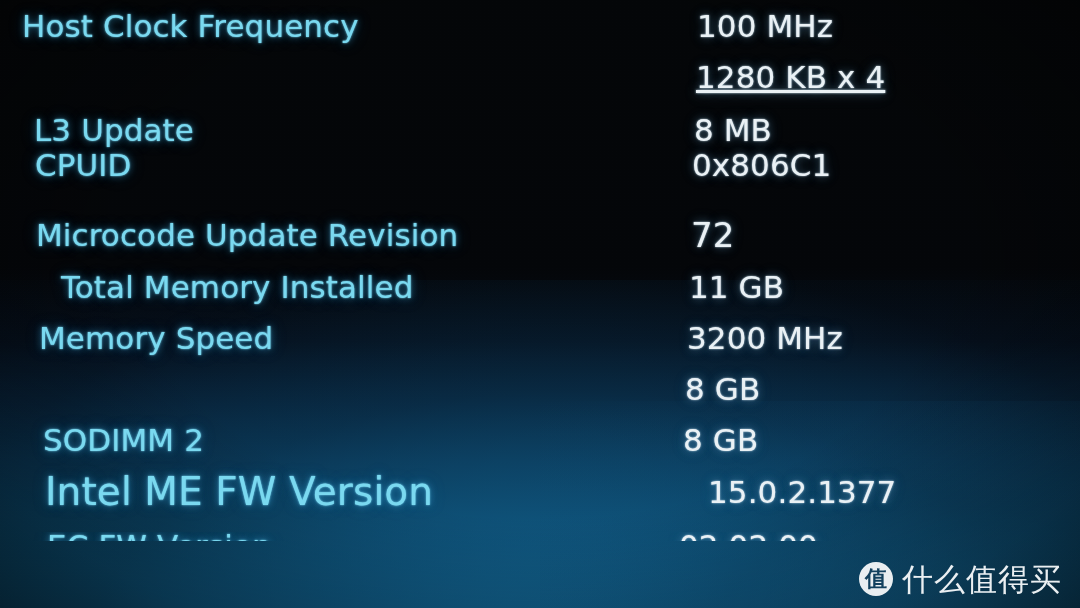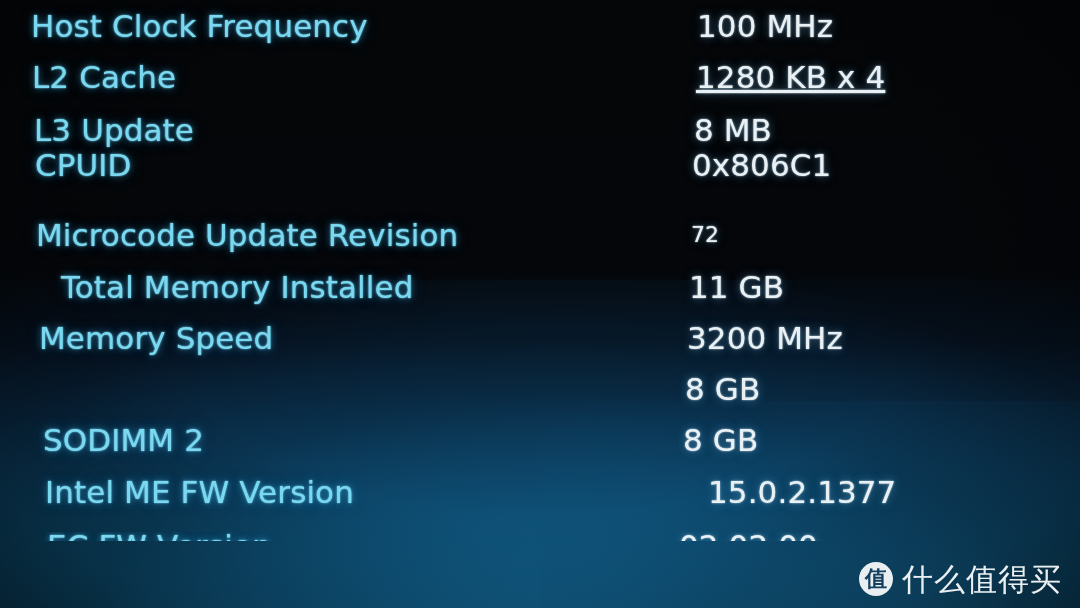--- a/index.html
+++ b/index.html
@@ -180,42 +180,41 @@
   <div class="bg-base"></div>
   <div class="bg-grad"></div>
   <div class="bg-glow"></div>
   <div class="bg-glow-r"></div>
   <div class="bg-vignette"></div>
   <div class="bg-noise"></div>
 
   <div id="table">
 
     <div class="row" style="top:6px;">
-      <span class="label" style="left:31px; font-size:31px;">Host Clock Frequency</span>
+      <span class="label" style="left:22px; font-size:31px;">Host Clock Frequency</span>
       <span class="value" style="left:697px; font-size:31px;">100 MHz</span>
     </div>
 
     <div class="row" style="top:57px;">
-      <span class="label" style="left:32px; font-size:31px;">L2 Cache</span>
       <span class="value" style="left:696px; font-size:31px;text-decoration:underline;">1280 KB x 4</span>
     </div>
 
     <div class="row" style="top:110px;">
       <span class="label" style="left:34px; font-size:31px;">L3 Update</span>
       <span class="value" style="left:694px; font-size:31px;">8 MB</span>
     </div>
 
     <div class="row" style="top:145px;">
       <span class="label" style="left:35px; font-size:31px;">CPUID</span>
       <span class="value" style="left:692px; font-size:31px;">0x806C1</span>
     </div>
 
     <div class="row" style="top:215px;">
       <span class="label" style="left:36px; font-size:31px;">Microcode Update Revision</span>
-      <span class="value" style="left:691px; font-size:22px;">72</span>
+      <span class="value" style="left:691px; font-size:34px;">72</span>
     </div>
 
     <div class="row" style="top:267px;">
       <span class="label" style="left:38px; font-size:31px;margin-left:23px;">Total Memory Installed</span>
       <span class="value" style="left:689px; font-size:31px;">11 GB</span>
     </div>
 
     <div class="row" style="top:318px;">
       <span class="label" style="left:39px; font-size:31px;">Memory Speed</span>
       <span class="value" style="left:687px; font-size:31px;">3200 MHz</span>
@@ -224,21 +223,21 @@
     <div class="row" style="top:369px;">
       <span class="value" style="left:685px; font-size:31px;">8 GB</span>
     </div>
 
     <div class="row" style="top:420px;">
       <span class="label" style="left:43px; font-size:31px;">SODIMM 2</span>
       <span class="value" style="left:683px; font-size:31px;">8 GB</span>
     </div>
 
     <div class="row" style="top:472px;">
-      <span class="label" style="left:45px; font-size:31px;">Intel ME FW Version</span>
+      <span class="label" style="left:45px; font-size:39px;">Intel ME FW Version</span>
       <span class="value" style="left:681px; font-size:31px;margin-left:27px;">15.0.2.1377</span>
     </div>
 
     <div class="row row-clipped" style="top:532px;">
       <span class="label" style="left:47px; font-size:31px; top:-6px;">EC FW Version</span>
       <span class="value" style="left:679px; font-size:31px; top:-6px;">02.02.00</span>
     </div>
 
   </div>
 

